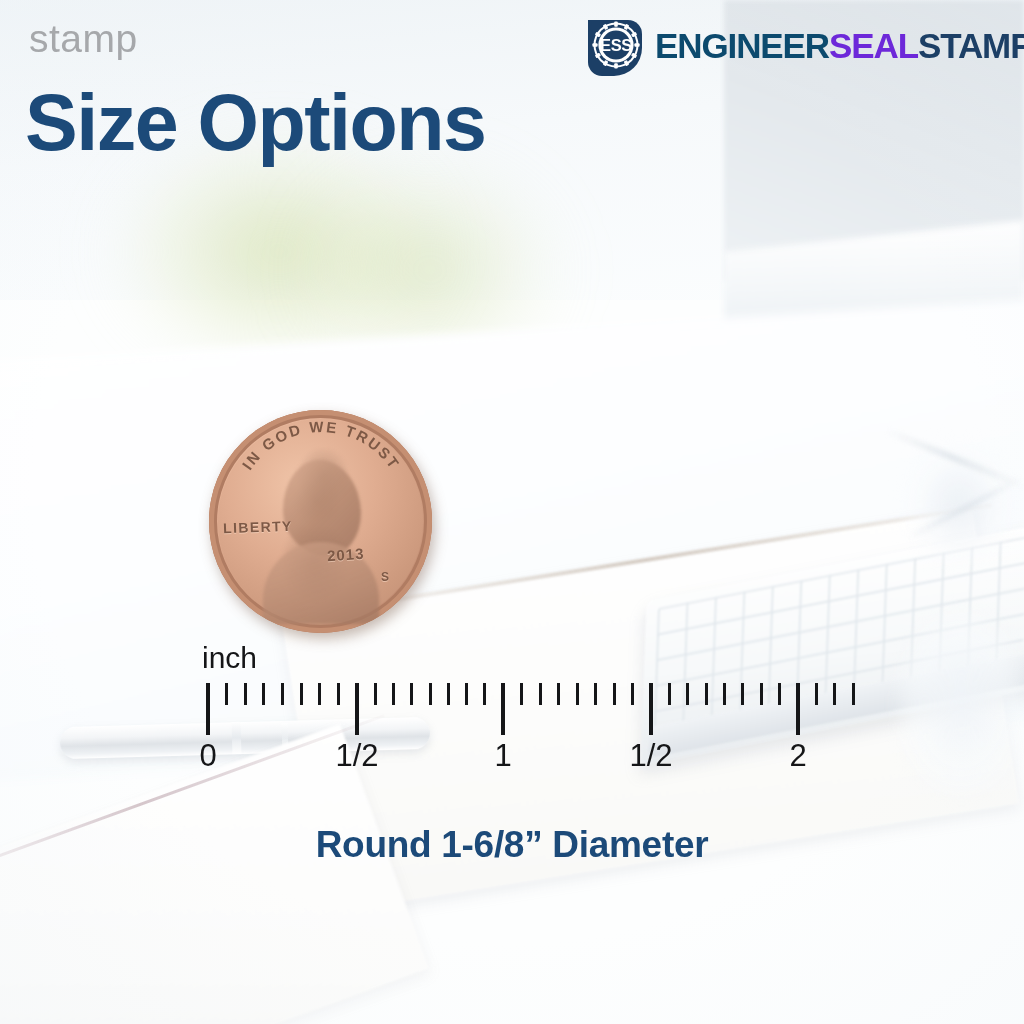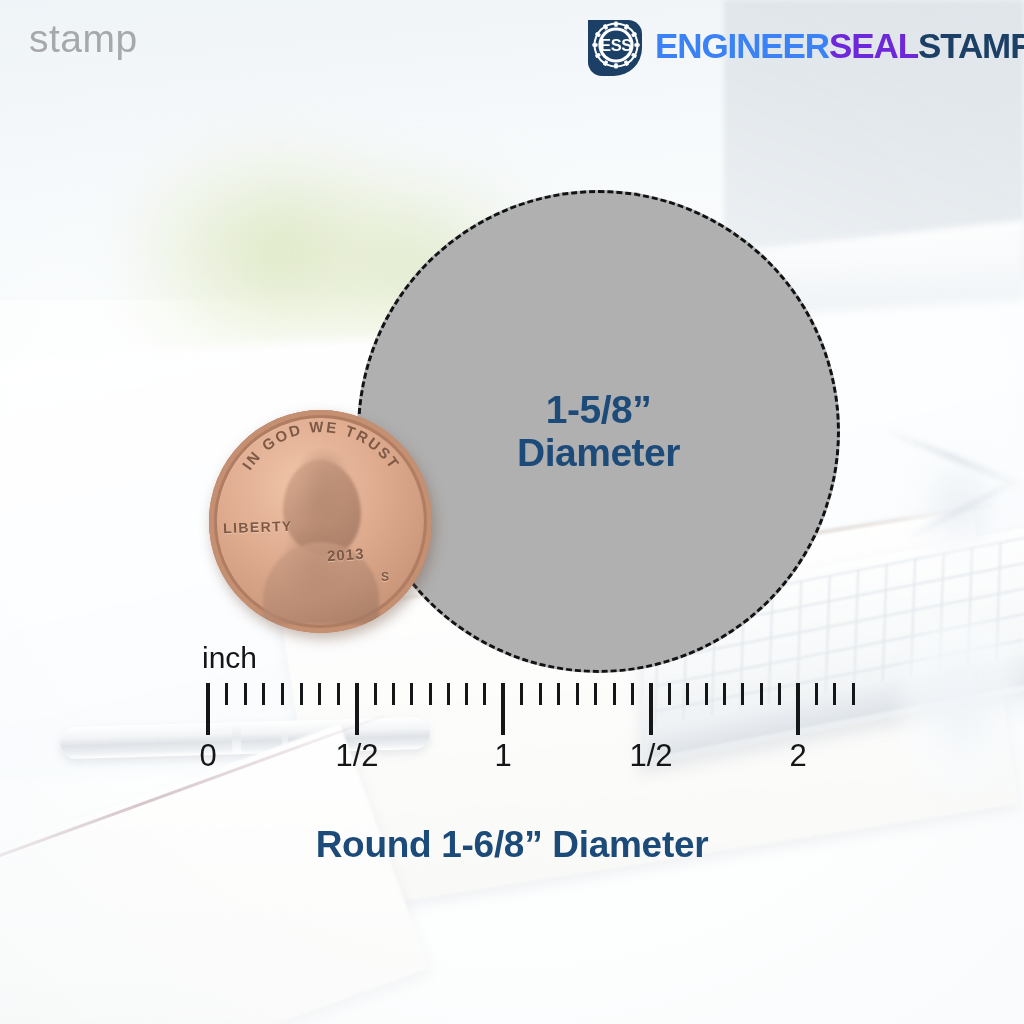--- a/index.html
+++ b/index.html
@@ -167,21 +167,21 @@
   .logo{
     position:absolute;left:584px;top:14px;width:432px;height:62px;
     display:flex;align-items:center;
   }
   .logo-badge{position:relative;width:62px;height:62px;flex:0 0 auto;}
   .logo-badge svg{display:block;}
   .logo-word{
     margin-left:9px;display:flex;align-items:center;
     font-weight:bold;font-size:35px;letter-spacing:-1.1px;line-height:1;
   }
-  .w-eng{color:#3b82f6;}
+  .w-eng{color:#0c4a6e;}
   .w-seal{color:#6d28d9;}
   .w-stamps{color:#1c3f66;}
 
   
   .size-circle{
     position:absolute;left:357px;top:190px;width:477px;height:477px;
     border-radius:50%;
     background:#b0b0b0;
     border:3px dashed #111214;
   }
@@ -293,20 +293,21 @@
     <div class="bg-stylus2"></div>
     <div class="bg-pen"></div>
     <div class="bg-pen-band"></div>
     <div class="bg-pen-band2"></div>
     <div class="bg-paper2"></div>
     <div class="bg-paper2-edge"></div>
     <div class="bg-vignette"></div>
   </div>
 
   <div class="kicker">stamp</div>
+  <div class="headline">Size Options</div>
 
   <div class="logo">
     <div class="logo-badge">
       <svg width="62" height="62" viewBox="0 0 62 62">
         <path d="M4 6 h40 a14 14 0 0 1 14 14 v14 a28 28 0 0 1 -28 28 h-12 a14 14 0 0 1 -14 -14 z" fill="#1c3f66"></path>
         <g fill="#ffffff">
           <circle cx="32" cy="31" r="22.5"></circle>
         </g>
         <g fill="#1c3f66">
           <circle cx="32" cy="31" r="20.5"></circle>
@@ -335,26 +336,20 @@
       </svg>
     </div>
     <div class="logo-word">
       <span class="w-eng">ENGINEER</span>
       <span class="w-seal">SEAL</span>
       <span class="w-stamps">STAMPS</span>
 
     </div>
   </div>
 
-  <div class="size-circle">
-    <div class="size-circle-label">
-      <span class="l1">1-5/8”</span>
-      <span class="l2">Diameter</span>
-    </div>
-  </div>
 
   <div class="penny">
     <div class="penny-face"></div>
     <div class="penny-bust"></div>
     <div class="penny-bust2"></div>
     <div class="penny-shoulder"></div>
     <svg class="penny-motto" viewBox="0 0 223 223">
       <defs>
         <path id="mottoArc" d="M 28 106 A 84 84 0 0 1 196 106" fill="none"></path>
       </defs>

